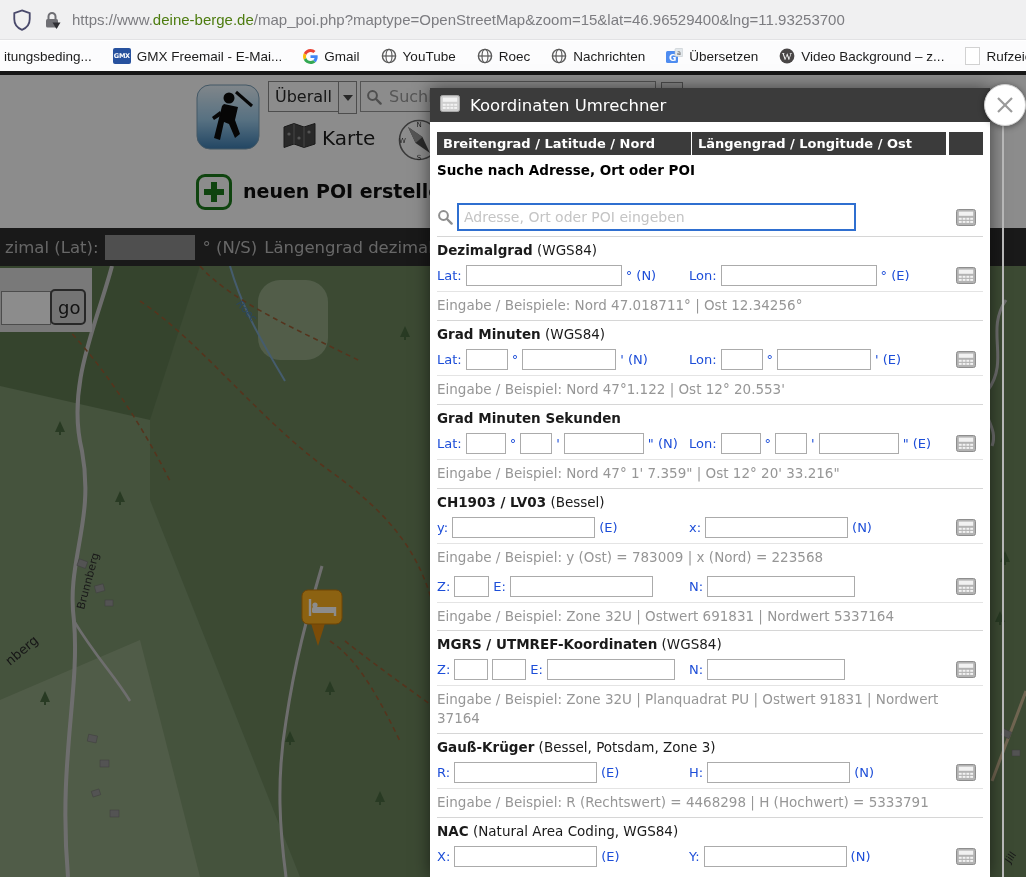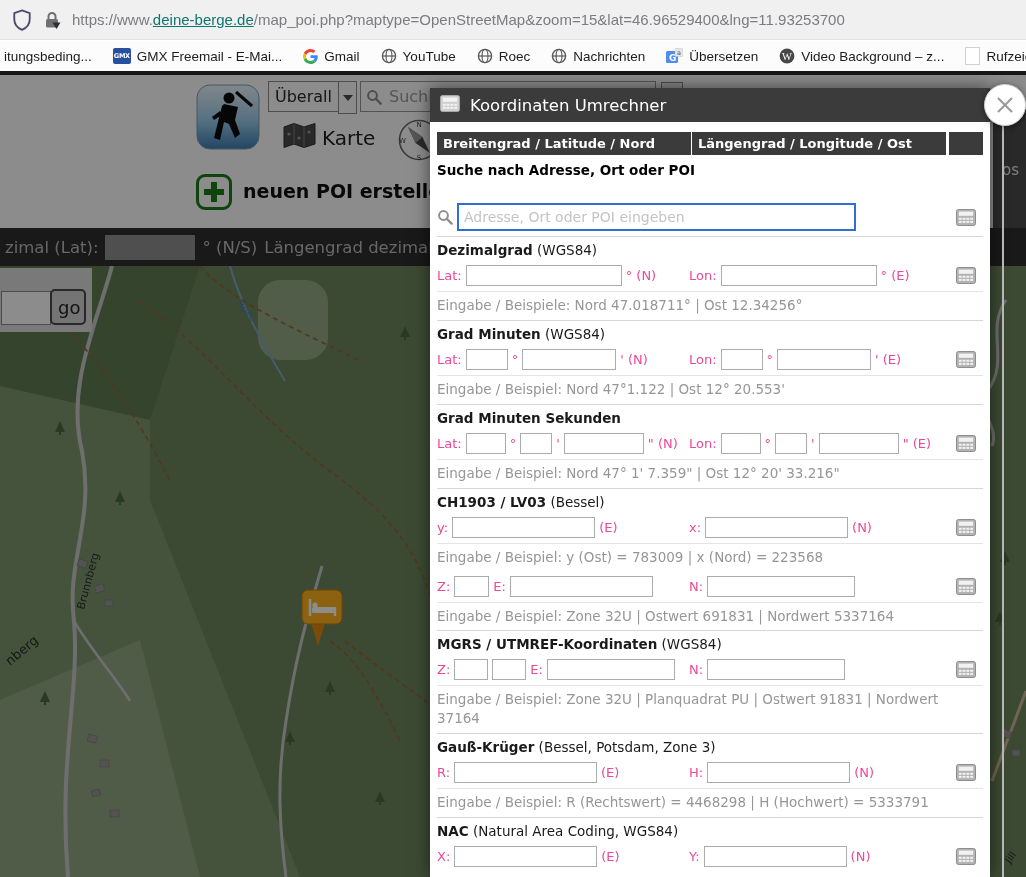--- a/index.html
+++ b/index.html
@@ -2,21 +2,21 @@
 <html><head>
 <meta charset="utf-8">
 <style>
   html,body{margin:0;padding:0;background:#555;}
   #screen{position:relative;width:1026px;height:877px;overflow:hidden;background:#fff;
           font-family:"DejaVu Sans",sans-serif;}
   
   #urlbar{position:absolute;left:0;top:0;width:1026px;height:40px;background:#f0f0f1;
           border-bottom:1px solid #e2e2e4;display:flex;align-items:center;gap:11px;padding-left:12px;box-sizing:border-box;}
   .url-text{font-family:"Liberation Sans",sans-serif;font-size:15px;color:#7c7c80;white-space:nowrap;}
-  .url-text .dom{color:#0f766e;text-decoration:underline;}
+  .url-text .dom{color:#4d7c0f;}
   #bookmarksbar{position:absolute;left:0;top:41px;width:1026px;height:30px;background:#fcfcfd;
           display:flex;align-items:center;gap:21px;padding-left:4px;box-sizing:border-box;overflow:hidden;}
   .bm{display:flex;align-items:center;gap:6px;white-space:nowrap;cursor:pointer;justify-content:center;}
   .bm-label{font-family:"Liberation Sans",sans-serif;font-size:13.5px;color:#1c1c1c;}
   .bm-ic-gmx{display:inline-block;width:18px;height:16px;background:#27519e;color:#fff;border-radius:2px;
           font-size:6.5px;font-weight:bold;text-align:center;line-height:16px;letter-spacing:-.3px;}
   .bm-ic-blank{display:inline-block;width:13px;height:16px;background:#fff;border:1px solid #d2d2d2;}
   
   #page{position:absolute;left:0;top:71px;width:1026px;height:806px;background:#fff;overflow:hidden;}
   #topstrip{position:absolute;left:0;top:0;width:1026px;height:4px;background:#2b2b2b;}
@@ -65,21 +65,21 @@
   .search-row{display:flex;align-items:center;padding:2px 0 5px;margin-top:19px;}
   .search-row .mag{margin-right:4px;display:flex;}
   .msearch{width:388px;height:22px;border:2px solid #2f6fd0;font-size:14px;padding-left:5px;outline:none;font-family:"DejaVu Sans",sans-serif;}
   .msearch::placeholder{color:#c4c4c4;}
   .sec-title{font-size:13.5px;color:#1a1a1a;padding:5px 0 3px;border-top:1px solid #d6d6d6;}
   .sec-title .paren{font-weight:normal;}
   .sec-row{display:flex;align-items:center;padding:4px 0 5px;}
   .half{display:flex;align-items:center;gap:4px;}
   .half.left{width:252px;}
   .half.right{width:240px;}
-  .flbl,.funit{font-size:13px;color:#ec4899;white-space:pre;}
+  .flbl,.funit{font-size:13px;color:#1d4ed8;white-space:pre;}
   .fin{height:19px;border:1px solid #ababab;font-size:13px;padding:0 3px;box-sizing:content-box;}
   .calc-col{flex:1;display:flex;justify-content:flex-end;padding-right:7px;}
   .calcbtn{background:none;border:none;padding:0;cursor:pointer;display:flex;}
   .sec-hint{font-size:13.5px;color:#969696;padding:4px 0 5px;border-top:1px solid #e4e4e4;line-height:1.4;}
   #closebtn{position:absolute;left:984px;top:84px;width:40px;height:40px;border-radius:50%;background:#fff;
           border:1px solid #cfcfcf;box-shadow:0 1px 6px rgba(0,0,0,.45);display:flex;align-items:center;justify-content:center;cursor:pointer;}
 </style>
 </head>
 <body>
 
@@ -214,23 +214,20 @@
           <text x="23" y="9.5">N</text>
             <text x="6.5" y="25.8">W</text>
             <text x="39.5" y="25.8">E</text>
             <text x="23" y="43">S</text>
         </g>
       </svg>
 
       <div class="poi-plus"></div>
       <div class="poi-label">neuen POI erstellen</div>
 
-      <div class="right-panel">
-        <span>os</span>
-      </div>
     </div>
 
     <div id="coordbar">
       <span>zimal (Lat):</span>
       <input disabled="" style="">
       <span>° (N/S)</span>
       <span>Längengrad dezimal (Lon)</span>
     </div>
 
     <svg id="mapsvg" width="1026" height="611" viewBox="0 0 1026 611">

